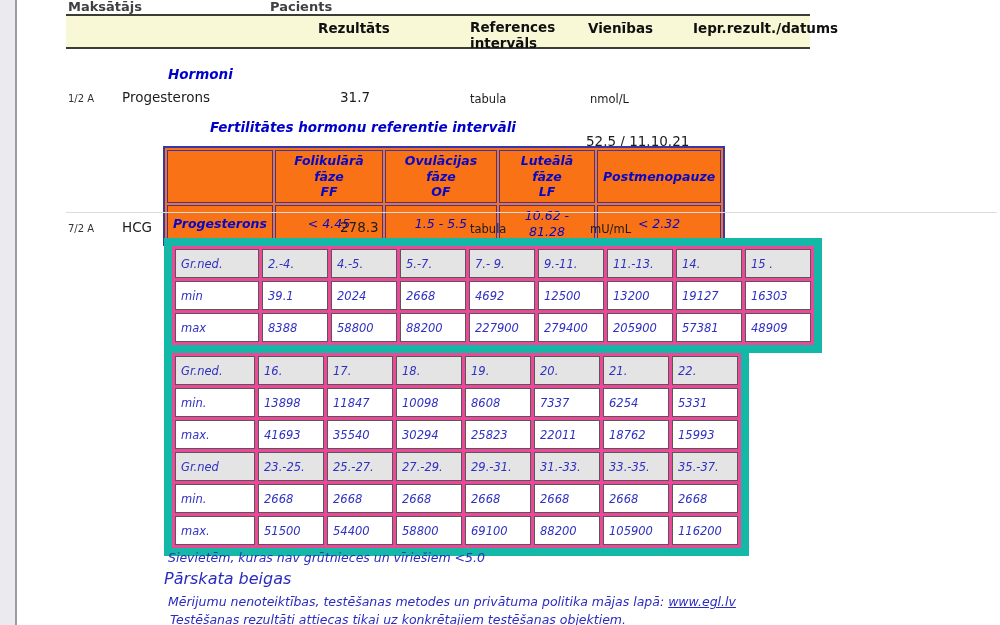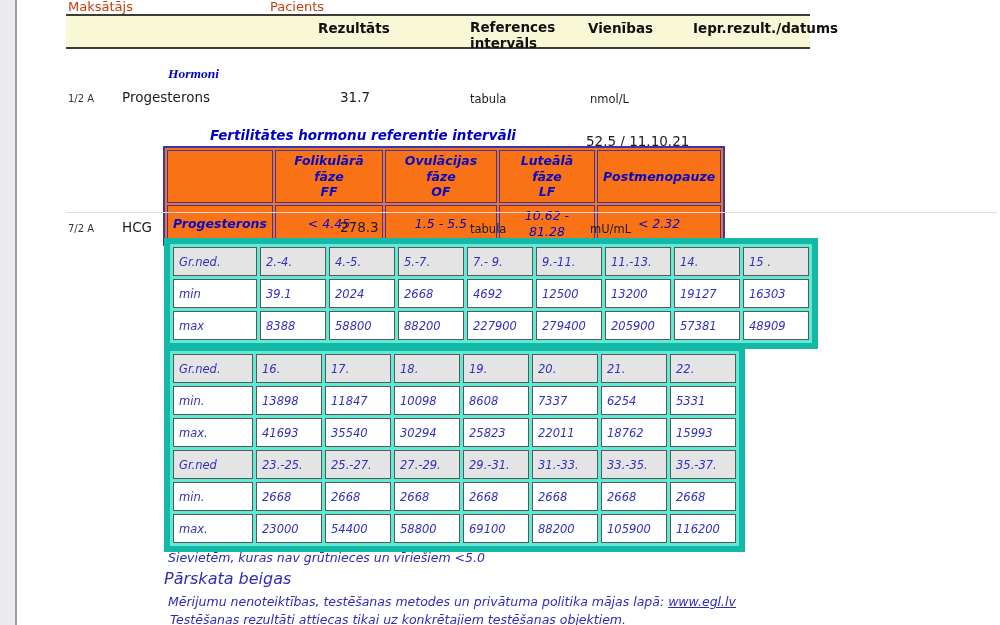--- a/index.html
+++ b/index.html
@@ -5,66 +5,66 @@
   * { box-sizing: border-box; margin: 0; padding: 0; }
   html, body { width: 1000px; height: 625px; overflow: hidden; background: #ffffff; }
   body { font-family: "DejaVu Sans", "Liberation Sans", sans-serif; color: #1c1c1c; position: relative; }
 
   #page-strip { position: absolute; left: 0; top: 0; bottom: 0; width: 17px;
     background: #ebebef; border-right: 2px solid #9b9ba3; }
 
   .abs { position: absolute; }
 
   
-  #payer-row { top: 0px; left: 66px; width: 846px; height: 14px; font-size: 13px; color: #c2410c; }
+  #payer-row { top: 0px; left: 66px; width: 846px; height: 14px; font-size: 13px; color: #404040; font-weight: bold; }
   #payer-label { position: absolute; left: 2px; top: -1px; }
   #patient-label { position: absolute; left: 204px; top: -1px; }
 
   
   #header-band { top: 14px; left: 66px; width: 744px; height: 35px;
     background: #f8f8d6; border-top: 2px solid #3c3c34; border-bottom: 2px solid #3c3c34; }
   #header-band span { position: absolute; font-weight: bold; font-size: 13.5px; color: #101010; top: 4px; }
   #col-result   { left: 252px; }
   #col-ref      { left: 404px; width: 96px; line-height: 1.15; }
   #col-units    { left: 522px; }
   #col-prev     { left: 627px; }
 
   
-  #section-title { top: 66px; left: 168px; color: #0000cc; font-weight: bold; font-style: italic; font-size: 13.5px; font-family: Liberation Serif, serif; }
+  #section-title { top: 66px; left: 168px; color: #0000cc; font-weight: bold; font-style: italic; font-size: 13.5px; }
 
   
   .result-row { left: 66px; width: 846px; height: 18px; }
   #row-prog { top: 89px; }
   #row-hcg  { top: 219px; }
   .result-row .code   { position: absolute; left: 2px;  top: 4px; font-size: 10px; color: #333; }
   .result-row .rname  { position: absolute; left: 56px; top: 0;   font-size: 13.5px; }
   .result-row .rvalue { position: absolute; left: 274px; top: 0;  font-size: 13.5px; }
   .result-row .rref   { position: absolute; left: 404px; top: 3px; font-size: 11.5px; }
   .result-row .runits { position: absolute; left: 524px; top: 3px; font-size: 11.5px; text-align: center; }
   .result-row .rprev  { position: absolute; left: 520px; top: 0; width: 284px; text-align: left; font-size: 13.5px; margin-top: 44px; }
 
   
-  #fert-title { top: 127px; left: 210px; color: #0000c8; font-weight: bold; font-style: italic; font-size: 13.5px; }
+  #fert-title { top: 119px; left: 210px; color: #0000c8; font-weight: bold; font-style: italic; font-size: 13.5px; }
   #fert-table { top: 146px; left: 163px; border-collapse: separate; border-spacing: 2px;
     border: 2px solid #3636ae; background: #f97316; }
   #fert-table th, #fert-table td { border: 1px solid #3636ae; font-style: italic; color: #0808c4;
     font-size: 12.5px; text-align: center; padding: 2px 5px; line-height: 1.25; }
   #fert-table th { font-weight: bold; }
   #fert-table th.c0 { width: 100px; }
   #fert-table th.c1 { width: 108px; }
   #fert-table th.c2 { width: 112px; }
   #fert-table th.c3 { width: 96px; }
   #fert-table th.c4 { width: 118px; }
   #fert-table td.fname { font-weight: bold; text-align: left; }
 
   
   #sep-line { top: 212px; left: 66px; width: 931px; height: 1px; background: #dcdcdc; }
 
   
-  .hcg { border-collapse: separate; border-spacing: 3px; border: 6px solid #14b8a6; background: #5eead4; }
+  .hcg { border-collapse: separate; border-spacing: 3px; border: 8px solid #14b8a6; background: #ec4899; }
   .hcg td { border: 1px solid #585858; font-style: italic; color: #3030c2; font-size: 11.5px;
     padding: 2px 5px; height: 29px; vertical-align: middle; text-align: left; background: #fff; width: 66px; }
   .hcg tr.head td { background: #e4e4e4; }
   #hcg-table-1 { top: 238px; left: 164px; }
   #hcg-table-2 { top: 345px; left: 164px; }
   #hcg-table-1 td:first-child { width: 84px; }
   #hcg-table-2 td:first-child { width: 80px; }
 
   
   .note { color: #2b2bc0; font-style: italic; font-size: 12.5px; }
@@ -218,21 +218,21 @@
         <td>2668</td>
         <td>2668</td>
         <td>2668</td>
         <td>2668</td>
         <td>2668</td>
         <td>2668</td>
         <td>2668</td>
       </tr>
       <tr>
         <td>max.</td>
-        <td>23000</td>
+        <td>51500</td>
         <td>54400</td>
         <td>58800</td>
         <td>69100</td>
         <td>88200</td>
         <td>105900</td>
         <td>116200</td>
       </tr>
     </tbody>
 </table>
 

